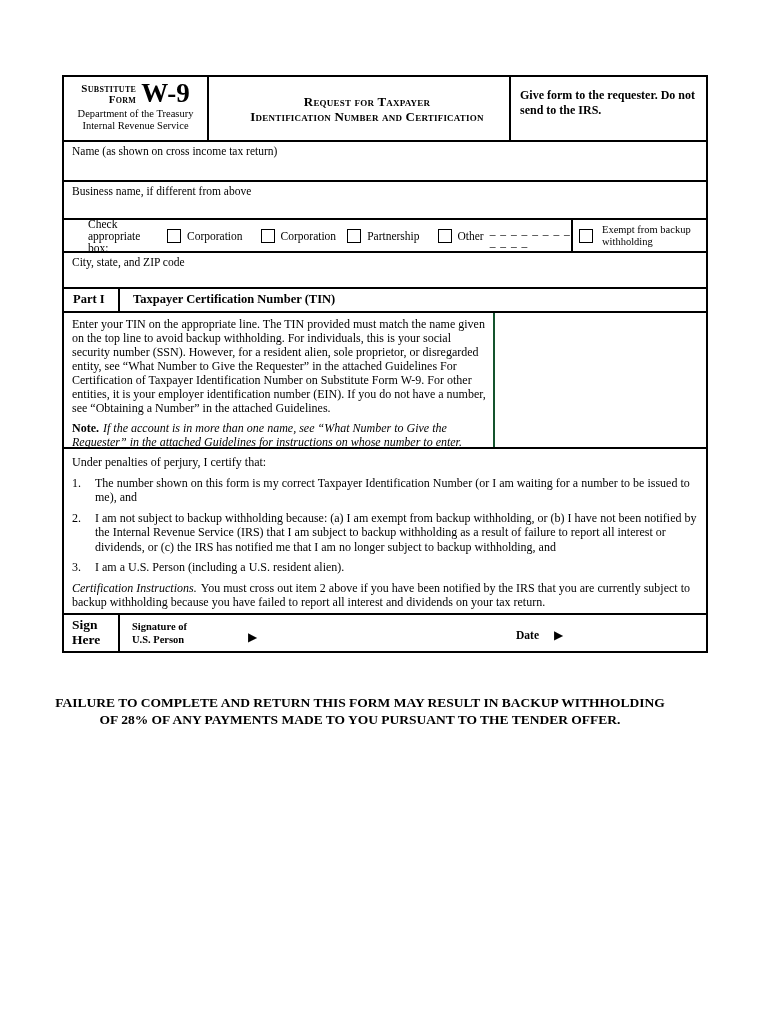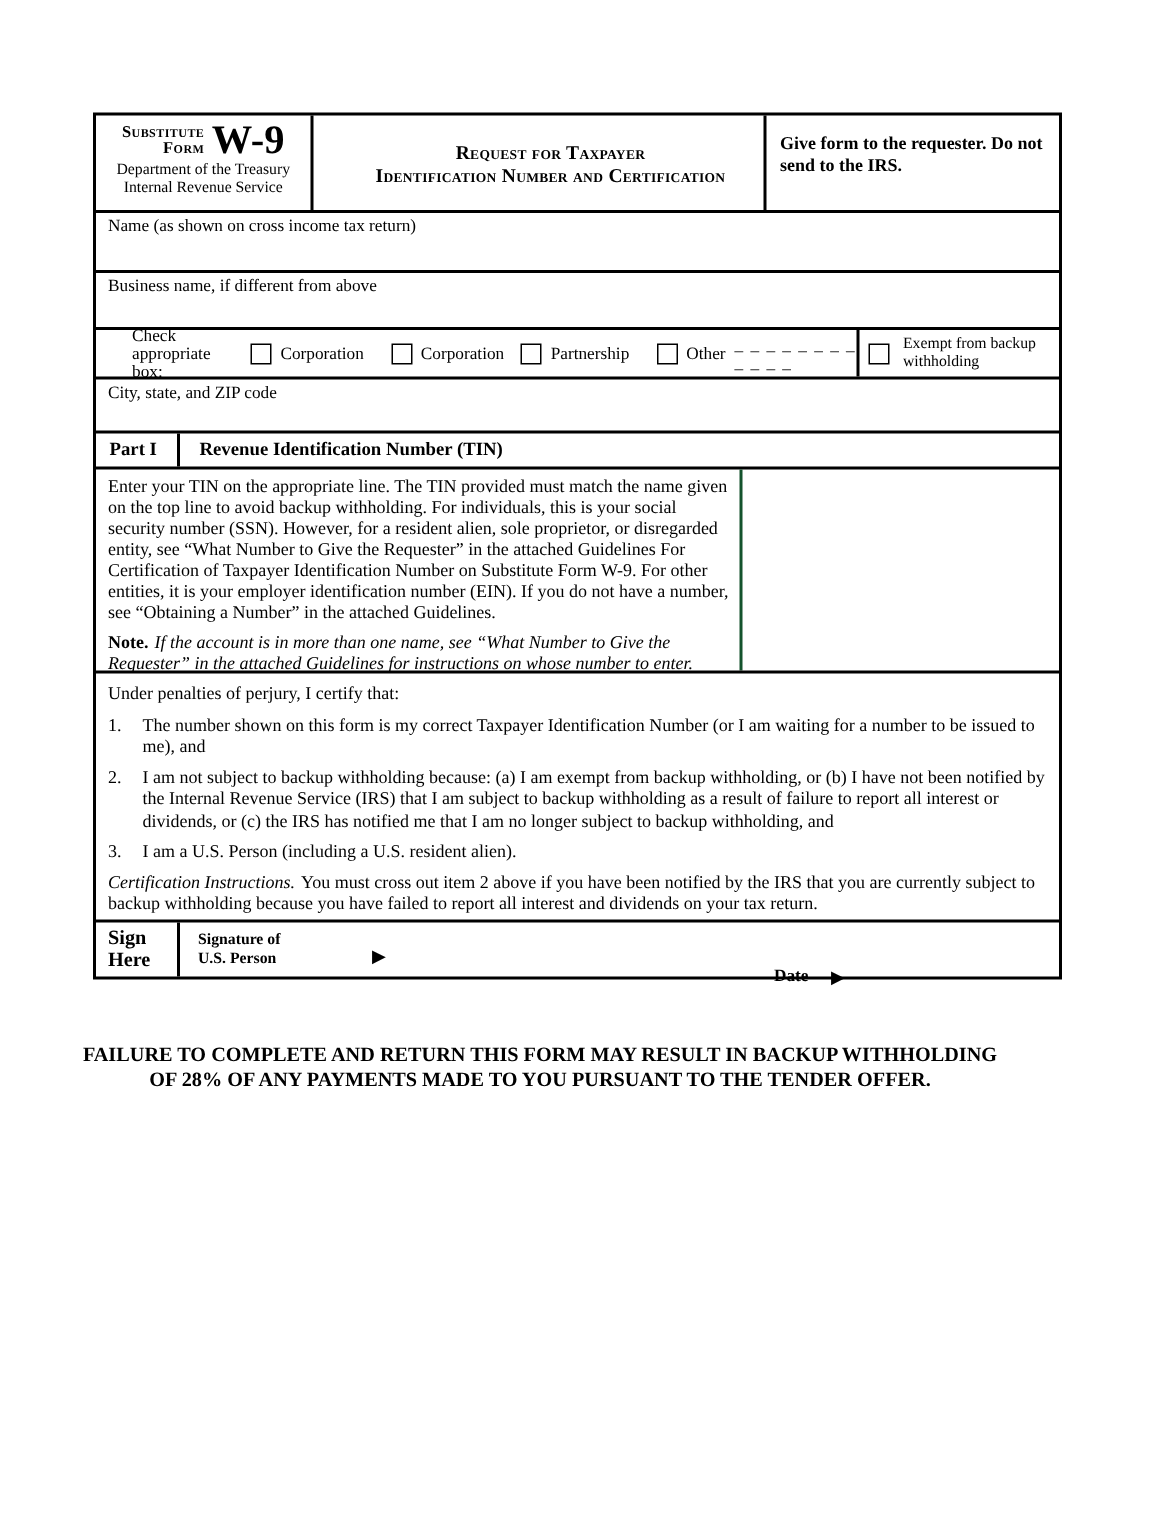--- a/index.html
+++ b/index.html
@@ -77,21 +77,21 @@
   
   .r-sign { height:38px; display:flex; }
   .slabel { width:56px; border-right:2px solid #000; padding:2px 0 0 8px; font-weight:bold; font-size:13.5px; line-height:15px; }
   .slabel span { display:block; }
   .scontent { flex:1; position:relative; }
   .sigblock { position:absolute; left:12px; top:5px; font-weight:bold; font-size:10.5px; line-height:13px; }
   .sigblock span { display:block; }
   .arrow { font-size:12px; line-height:12px; }
   .sig-arrow { position:absolute; left:128px; top:16px; }
   .sig-write-area { position:absolute; left:148px; top:4px; right:260px; bottom:4px; }
-  .datewrap { position:absolute; left:396px; top:30px; display:flex; align-items:center; }
+  .datewrap { position:absolute; left:396px; top:14px; display:flex; align-items:center; }
   .datelabel { font-weight:bold; font-size:11.5px; margin-right:15px; }
   .date-write-area { position:absolute; left:510px; top:4px; right:8px; bottom:4px; }
 
   
   .footer { position:absolute; left:0; top:695px; width:720px; text-align:center;
             font-weight:bold; font-size:13.5px; line-height:16.5px; }
   .footer span { display:block; }
 </style>
 </head>
 <body>
@@ -153,21 +153,21 @@
       <span class="lbl">Exempt from backup withholding</span>
     </div>
   </div>
 
   <div class="row fieldrow r-city">
     <span>City, state, and ZIP code</span>
   </div>
 
   <div class="row parthdr">
     <div class="plabel">Part I</div>
-    <div class="ptitle">Revenue Identification Number (TIN)</div>
+    <div class="ptitle">Taxpayer Certification Number (TIN)</div>
   </div>
 
   <div class="row p1body">
     <div class="p1text">
       <div>Enter your TIN on the appropriate line.  The TIN provided must match the name given on the top line to avoid backup withholding.  For individuals, this is your social security number (SSN).  However, for a resident alien, sole proprietor, or disregarded entity, see “What Number to Give the Requester” in the attached Guidelines For Certification of Taxpayer Identification Number on Substitute Form W-9.  For other entities, it is your employer identification number (EIN).  If you do not have a number, see “Obtaining a Number” in the attached Guidelines.</div>
       <div class="p1note">
         <span class="nlabel">Note.</span><span class="ntext">If the account is in more than one name, see “What Number to Give the Requester” in the attached Guidelines for instructions on whose number to enter.</span>
       </div>
     </div>
   </div>

